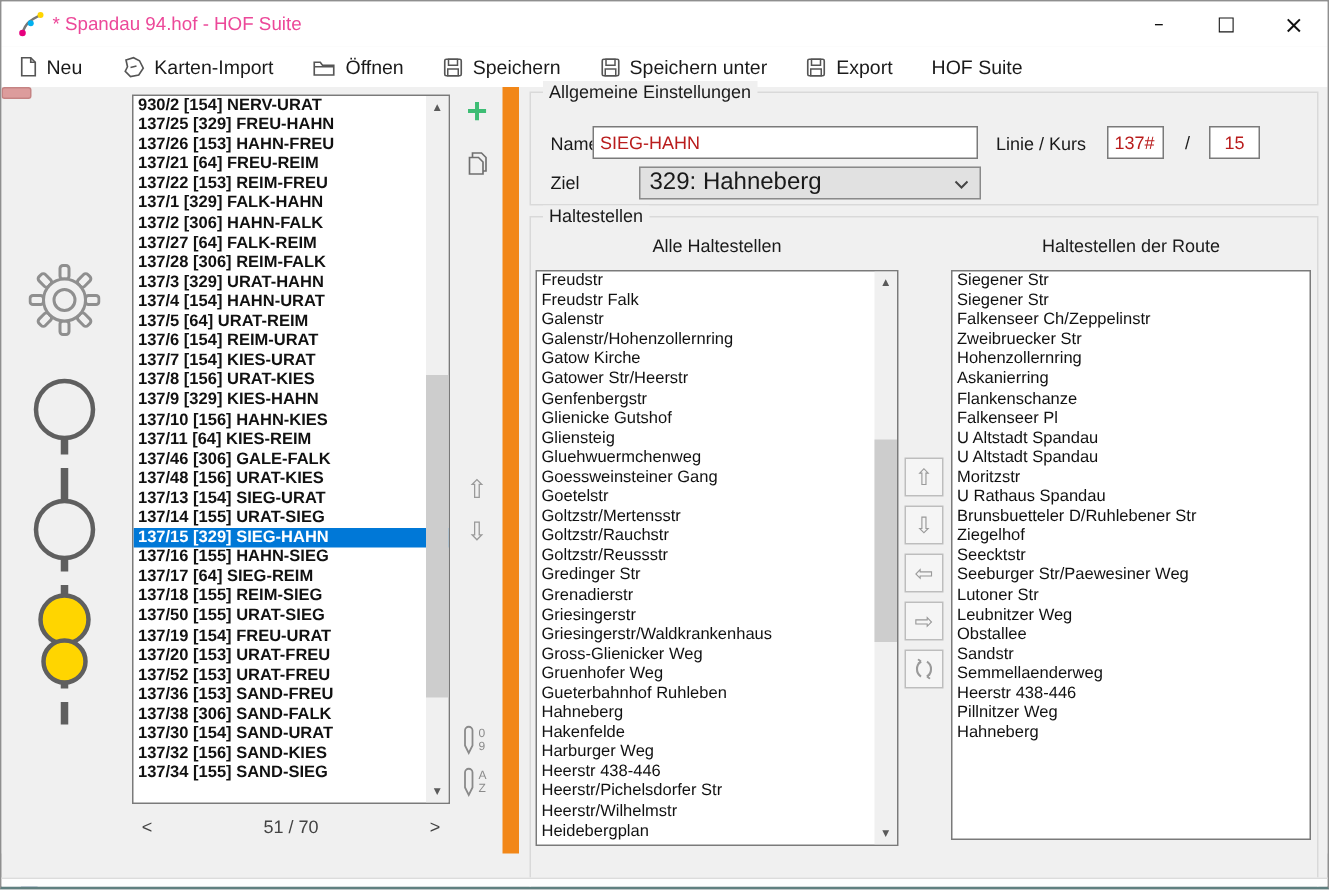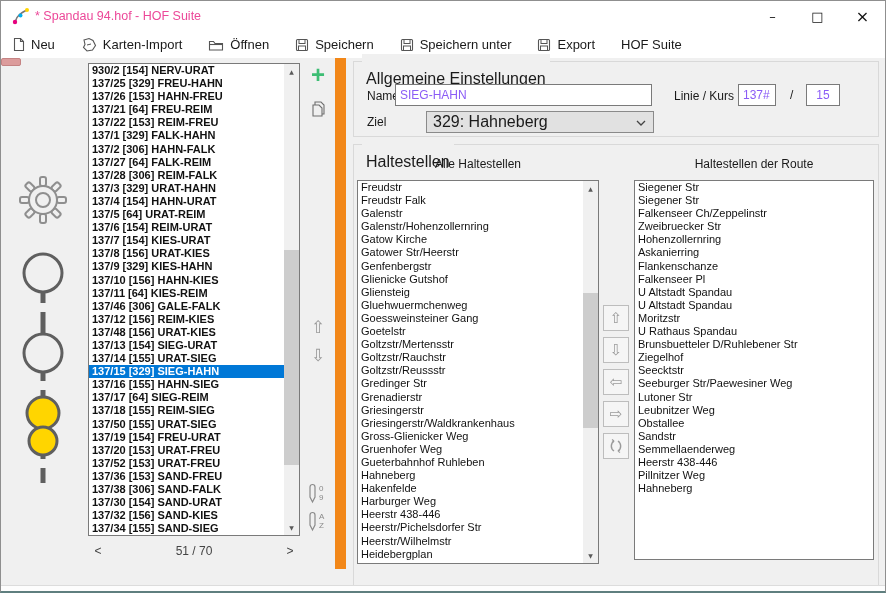--- a/index.html
+++ b/index.html
@@ -55,24 +55,24 @@
   .sortAZ { left:306px; top:452px; }
   .sort-chars { display:flex; flex-direction:column; font-size:8px; line-height:9px; color:#8a8a8a; margin-left:1px; }
   
   .pagination { position:absolute; left:87px; top:484px; width:212px; height:18px;
                 display:flex; align-items:center; justify-content:space-between; font-size:12px; color:#444; }
   .page-nav { width:20px; text-align:center; cursor:default; }
   
   .groupbox { position:absolute; border:1px solid #d9d9d9; }
   .gb1 { left:352px; top:3px; width:526px; height:76px; }
   .gb2 { left:352px; top:86px; width:526px; height:471px; }
-  .legend { position:absolute; left:8px; top:-8px; background:#f0f0f0; padding:16px 4px; font-size:16px; color:#1a1a1a; }
+  .legend { position:absolute; left:8px; top:-8px; background:#f0f0f0; padding:0 4px; font-size:12px; color:#1a1a1a; }
   .flabel { position:absolute; font-size:12px; color:#1a1a1a; white-space:nowrap; }
   .tinput { position:absolute; height:22px; border:1px solid #7a7a7a; background:#fff;
-            font-family:"Liberation Sans", sans-serif; font-size:12px; padding:0 4px; color:#8b5cf6; }
+            font-family:"Liberation Sans", sans-serif; font-size:12px; padding:0 4px; color:#b91c1c; }
   .name-input { left:41px; top:22px; width:257px; }
   .linie-input { left:384px; top:22px; width:38px; text-align:left; }
   .kurs-input { left:452px; top:22px; width:34px; text-align:center; }
   .slash { left:436px; top:26px; }
   .combobox { position:absolute; left:72px; top:49px; width:228px; height:22px; background:#e1e1e1;
               border:1px solid #8a8a8a; font-size:16px; display:flex; align-items:center; padding-left:6px; }
   .combo-chevron { position:absolute; right:7px; top:8px; }
   
   .col-header { position:absolute; top:12px; font-size:12px; text-align:center; color:#1a1a1a; }
   .all-header { left:3px; width:242px; }
@@ -205,21 +205,20 @@
         <div class="lrow">137/3 [329] URAT-HAHN</div>
         <div class="lrow">137/4 [154] HAHN-URAT</div>
         <div class="lrow">137/5 [64] URAT-REIM</div>
         <div class="lrow">137/6 [154] REIM-URAT</div>
         <div class="lrow">137/7 [154] KIES-URAT</div>
         <div class="lrow">137/8 [156] URAT-KIES</div>
         <div class="lrow">137/9 [329] KIES-HAHN</div>
         <div class="lrow">137/10 [156] HAHN-KIES</div>
         <div class="lrow">137/11 [64] KIES-REIM</div>
         <div class="lrow">137/46 [306] GALE-FALK</div>
-        <div class="lrow">137/12 [156] REIM-KIES</div>
         <div class="lrow">137/48 [156] URAT-KIES</div>
         <div class="lrow">137/13 [154] SIEG-URAT</div>
         <div class="lrow">137/14 [155] URAT-SIEG</div>
         <div class="lrow selected">137/15 [329] SIEG-HAHN</div>
         <div class="lrow">137/16 [155] HAHN-SIEG</div>
         <div class="lrow">137/17 [64] SIEG-REIM</div>
         <div class="lrow">137/18 [155] REIM-SIEG</div>
         <div class="lrow">137/50 [155] URAT-SIEG</div>
         <div class="lrow">137/19 [154] FREU-URAT</div>
         <div class="lrow">137/20 [153] URAT-FREU</div>
@@ -265,21 +264,21 @@
       <span>51 / 70</span>
       <span class="page-nav">&gt;</span>
     </div>
 
     <div class="orange-bar" style="background: rgb(242, 135, 24);"></div>
 
     <div class="groupbox gb1">
       <span class="legend">Allgemeine Einstellungen</span>
       <span class="flabel" style="left:13px; top:27px;">Name</span>
       <input class="tinput name-input" value="SIEG-HAHN" style="">
-      <span class="flabel" style="left:320px; top:27px;">Linie / Kurs</span>
+      <span class="flabel" style="left:310px; top:27px;">Linie / Kurs</span>
       <input class="tinput linie-input" value="137#" style="">
       <span class="flabel slash">/</span>
       <input class="tinput kurs-input" value="15" style="">
       <span class="flabel" style="left:13px; top:53px;">Ziel</span>
       <div class="combobox">
         <span>329: Hahneberg</span>
         <svg class="combo-chevron" width="10" height="6" viewBox="0 0 10 6">
             <path d="M1,1 l4,4 4,-4" fill="none" stroke="#444" stroke-width="1.3"></path>
           </svg>
       </div>

